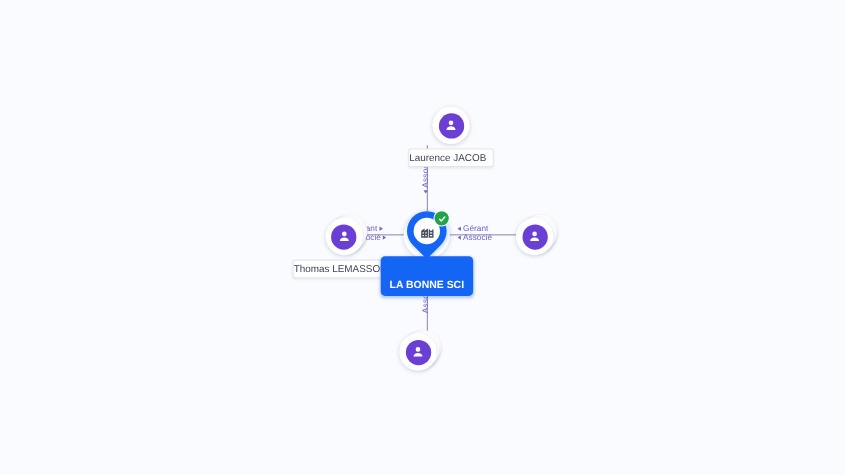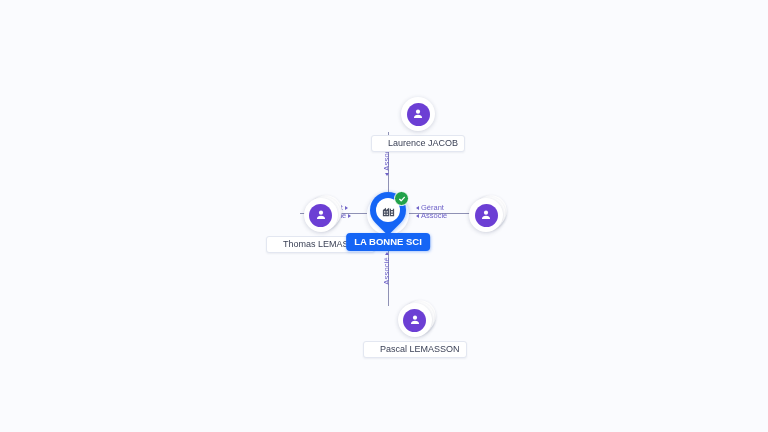--- a/index.html
+++ b/index.html
@@ -123,21 +123,21 @@
     align-items: center;
     justify-content: center;
   }
   .avatar-circle svg { display: block; }
 
   .node-label {
     margin-top: 4px;
     background: #ffffff;
     border: 1px solid #e3e7f1;
     border-radius: 3px;
-    padding: 2px 6px 3px 16px;
+    padding: 2px 6px 3px 0;
     font-size: 9px;
     color: #3c4257;
     white-space: nowrap;
     box-shadow: 0 1px 2px rgba(40,50,90,0.07);
     max-width: 112px;
     overflow: hidden;
     text-overflow: ellipsis;
   }
 
   
@@ -201,21 +201,21 @@
   .verified-badge svg { display: block; }
 
   .company-label {
     position: absolute;
     top: 41px;
     left: 50%;
     transform: translateX(-50%);
     background: #1565f5;
     color: #ffffff;
     border-radius: 4px;
-    padding: 3px 8px 4px 8px;
+    padding: 21px 8px 4px 8px;
     font-size: 9.5px;
     font-weight: bold;
     white-space: nowrap;
     box-shadow: 0 1px 3px rgba(21,101,245,0.35);
   }
 </style>
 </head>
 <body style="background: rgb(250, 251, 254);">
 
 <div id="graph-canvas">
@@ -308,21 +308,20 @@
       <div class="ghost g2"></div>
       <div class="avatar-ring">
         <div class="avatar-circle">
           <svg width="14" height="14" viewBox="0 0 24 24" fill="#ffffff">
             <circle cx="12" cy="8" r="3.6"></circle>
             <path d="M5 19c0-3.6 3.2-5.6 7-5.6s7 2 7 5.6z"></path>
           </svg>
         </div>
       </div>
     </div>
-    <div class="node-label">Pascal LEMASSON</div>
   </div>
 
   <div class="company-node" style="left:366px; top:192px;">
     <div class="pin-wrap">
       <div class="pin-halo"></div>
       <div class="pin-shape"></div>
       <div class="pin-inner">
         <svg width="15" height="15" viewBox="0 0 24 24" fill="#4a5060">
           <path d="M3 21V11l5-3.6V11l5-3.6V21H3zm2-2h2v-2H5v2zm4 0h2v-2H9v2zm-4-4h2v-2H5v2zm4 0h2v-2H9v2z"></path>
           <path d="M14 21V9h7v12h-7zm2-2h3v-2h-3v2zm0-4h3v-2h-3v2zm0-4h3V9h-3v2z"></path>

